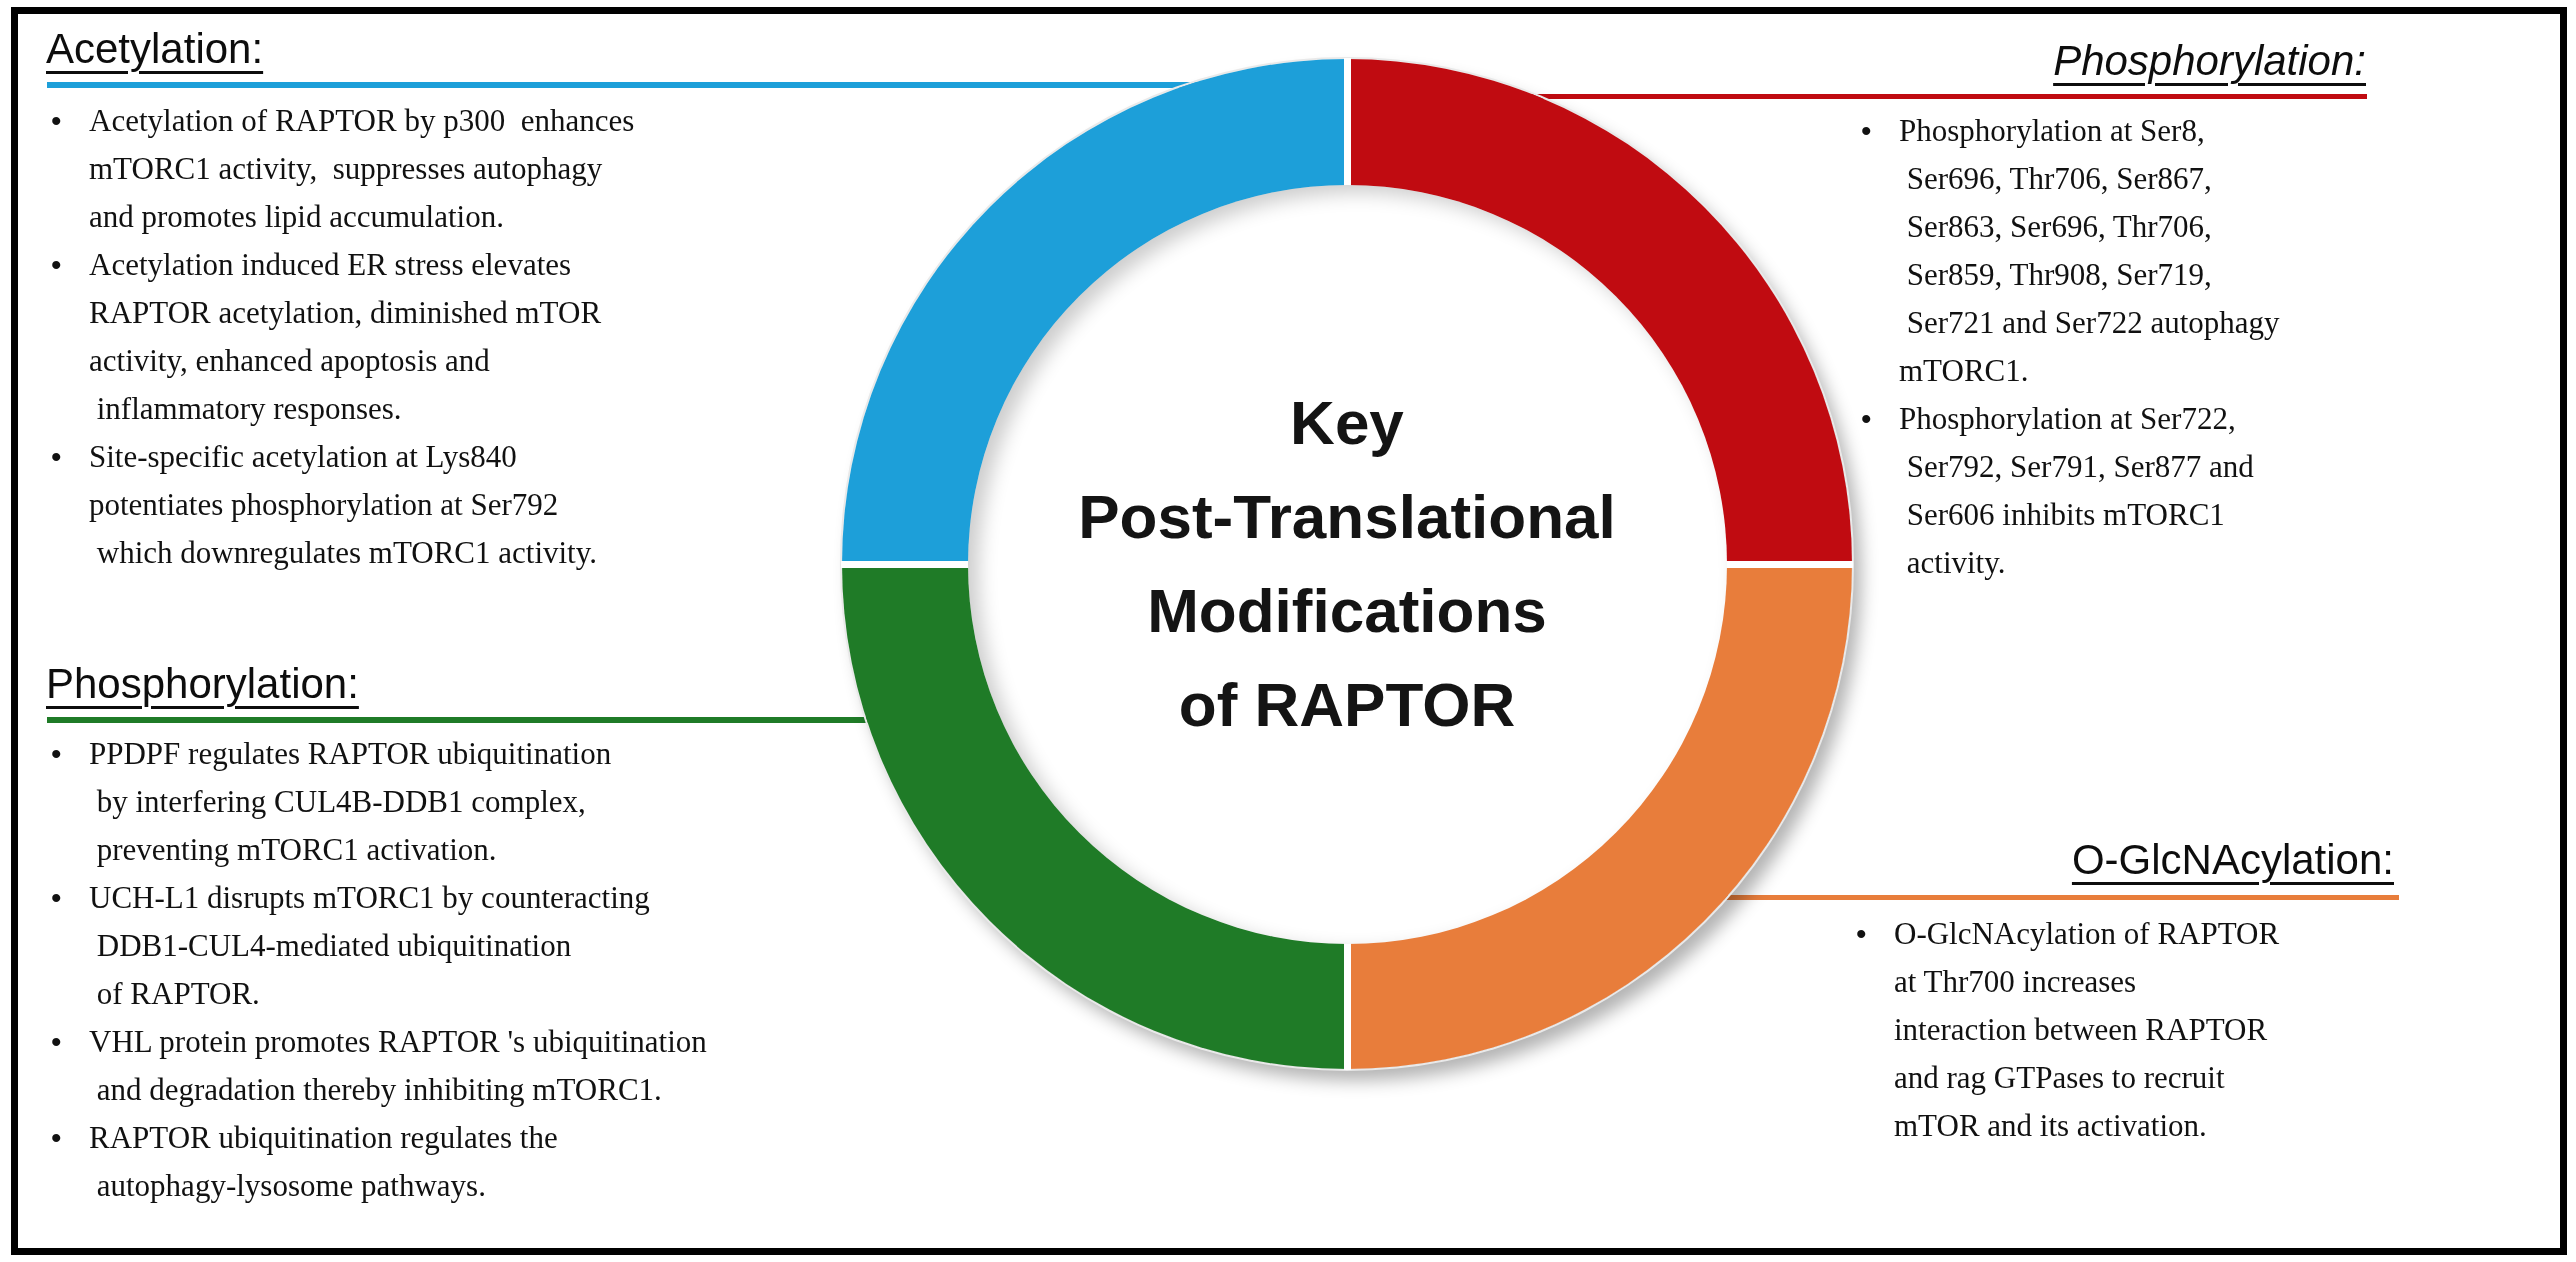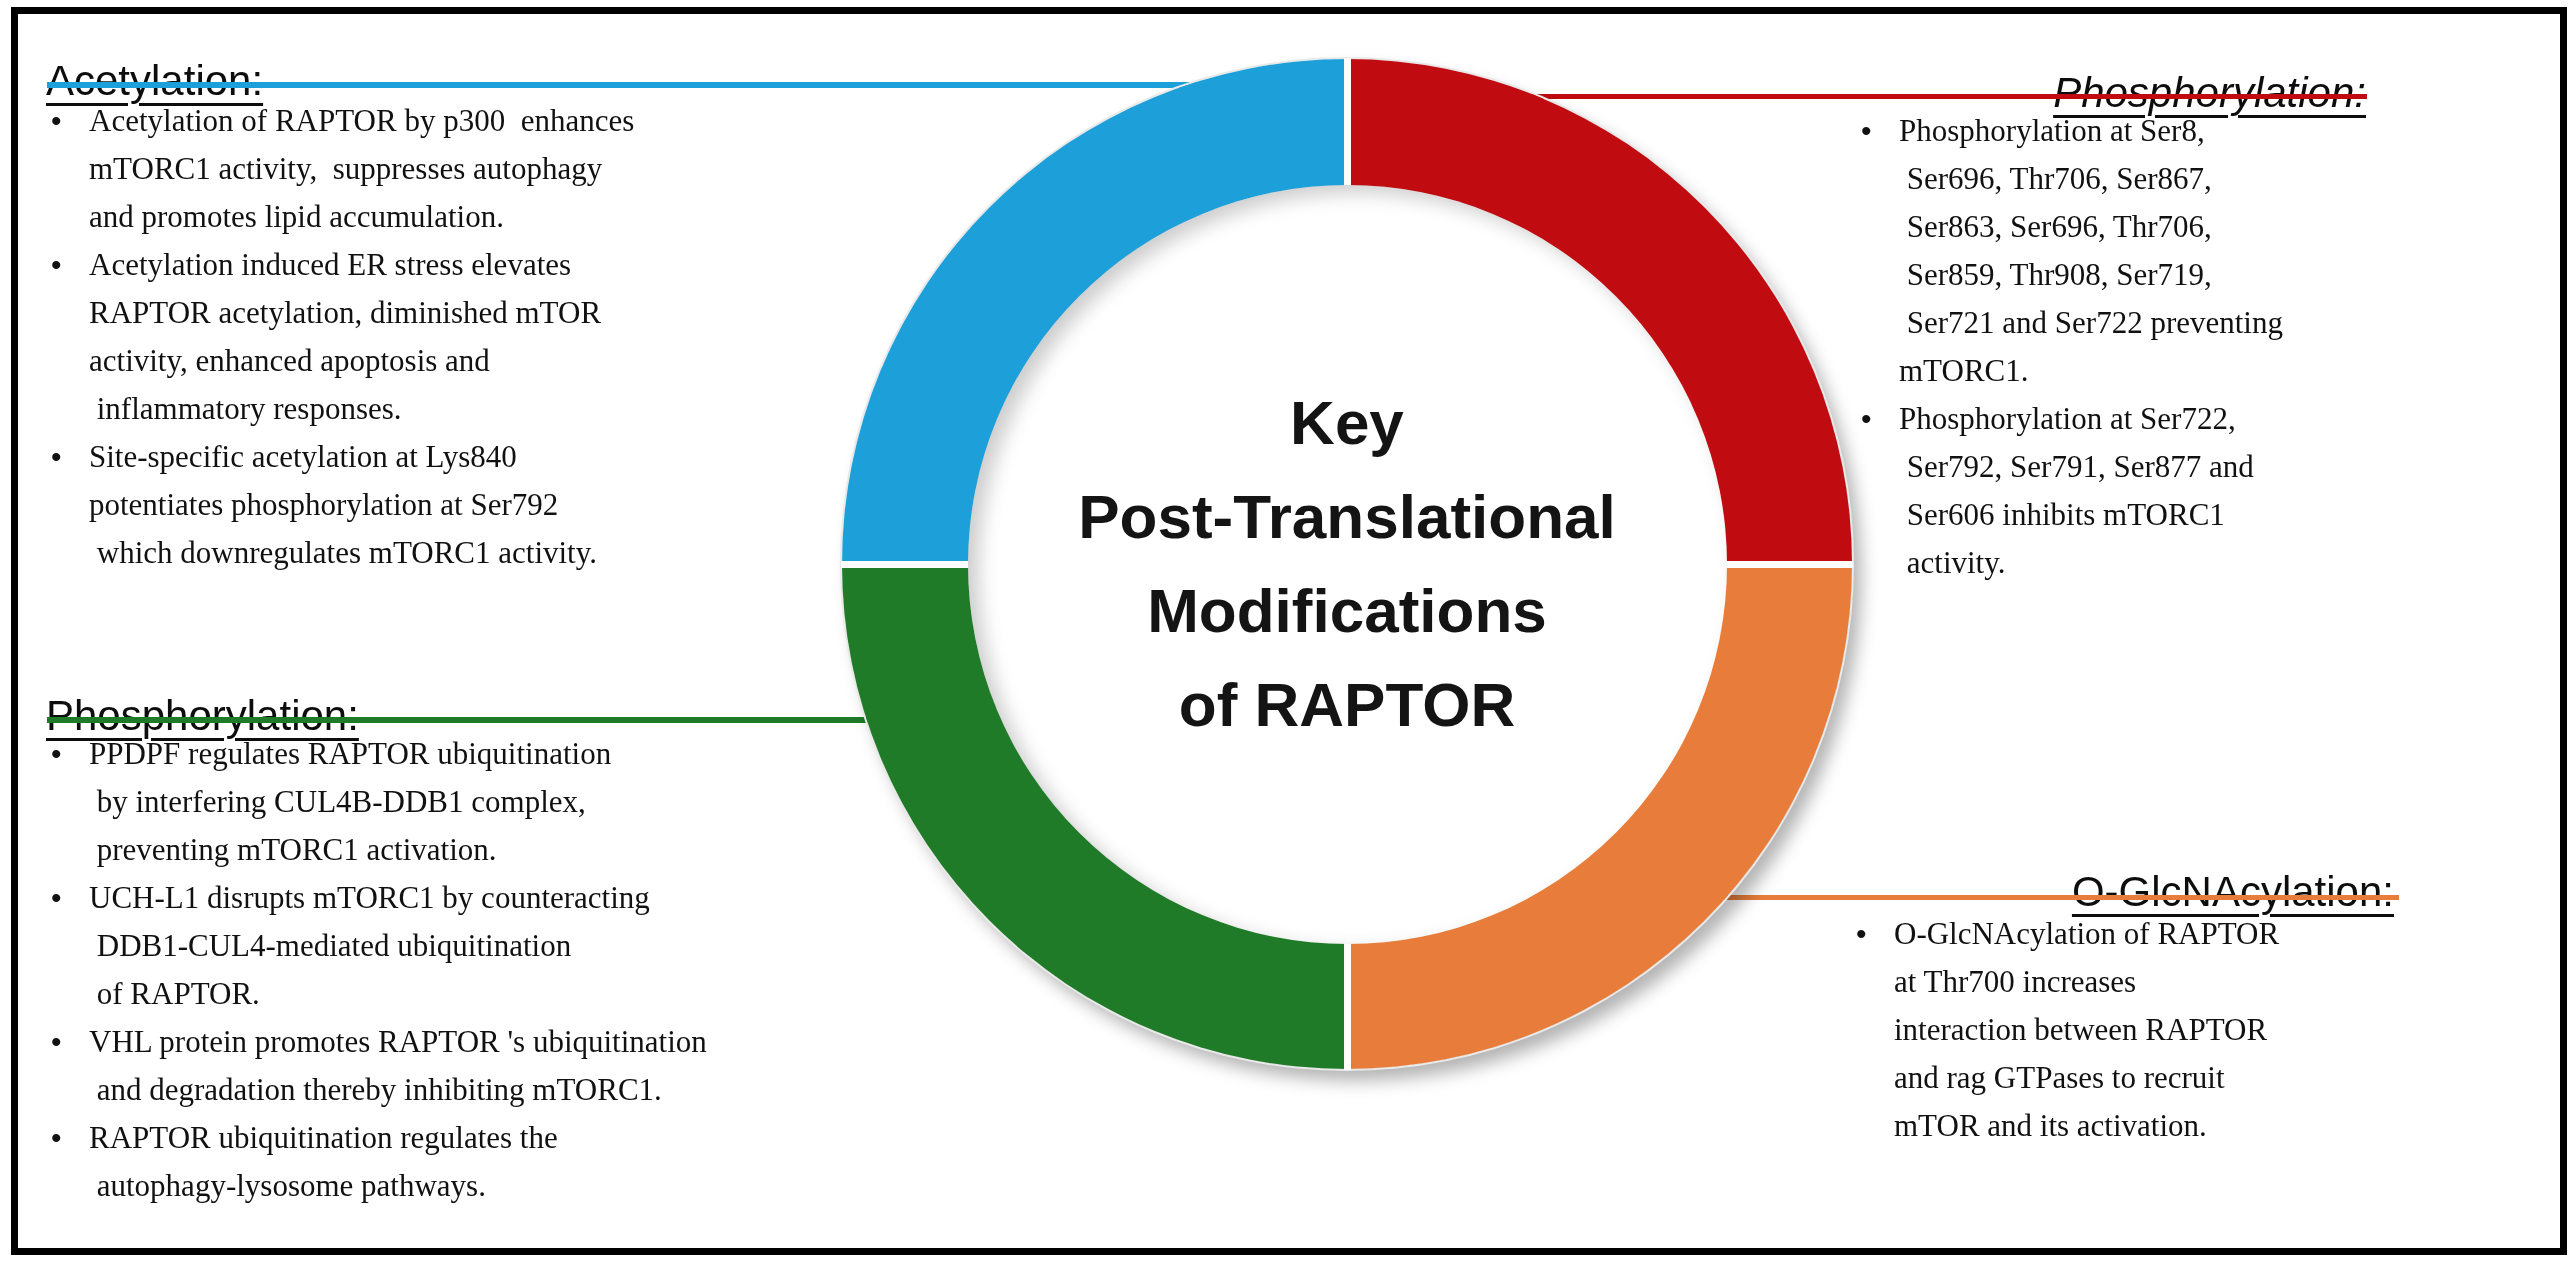--- a/index.html
+++ b/index.html
@@ -16,21 +16,20 @@
     background:#fff;
   }
   
   .sec-heading{
     position:absolute;
     font-size:42px;line-height:1.1;color:#0d0d0d;
     text-decoration:underline;
     text-decoration-thickness:2.6px;
     text-underline-offset:7.8px;
     white-space:nowrap;
-    margin-top:32px;
   }
   .heading-acet{left:46px;top:26px;}
   .heading-phos{left:1700px;top:38px;width:666px;text-align:right;font-style:italic;}
   .heading-ubiq{left:46px;top:661px;}
   .heading-oglc{left:1728px;top:837px;width:666px;text-align:right;}
   
   .cline{position:absolute;z-index:1;}
   .cline-acet{left:47px;top:82px;width:1150px;height:5.9px;background:var(--c-acet);}
   .cline-phos{left:1527px;top:94px;width:840px;height:5.2px;background:var(--c-phos);}
   .cline-ubiq{left:47px;top:717px;width:832px;height:5.9px;background:var(--c-ubiq);}
@@ -118,21 +117,21 @@
  which downregulates mTORC1 activity.</span>
     </li>
   </ul>
 <ul class="bullets list-phos">
     <li>
       <span class="marker">•</span>
       <span class="btext">Phosphorylation at Ser8,
  Ser696, Thr706, Ser867,
  Ser863, Ser696, Thr706,
  Ser859, Thr908, Ser719,
- Ser721 and Ser722 preventing
+ Ser721 and Ser722 autophagy
 mTORC1.</span>
     </li>
     <li>
       <span class="marker">•</span>
       <span class="btext">Phosphorylation at Ser722,
  Ser792, Ser791, Ser877 and
  Ser606 inhibits mTORC1
  activity.</span>
     </li>
   </ul>

